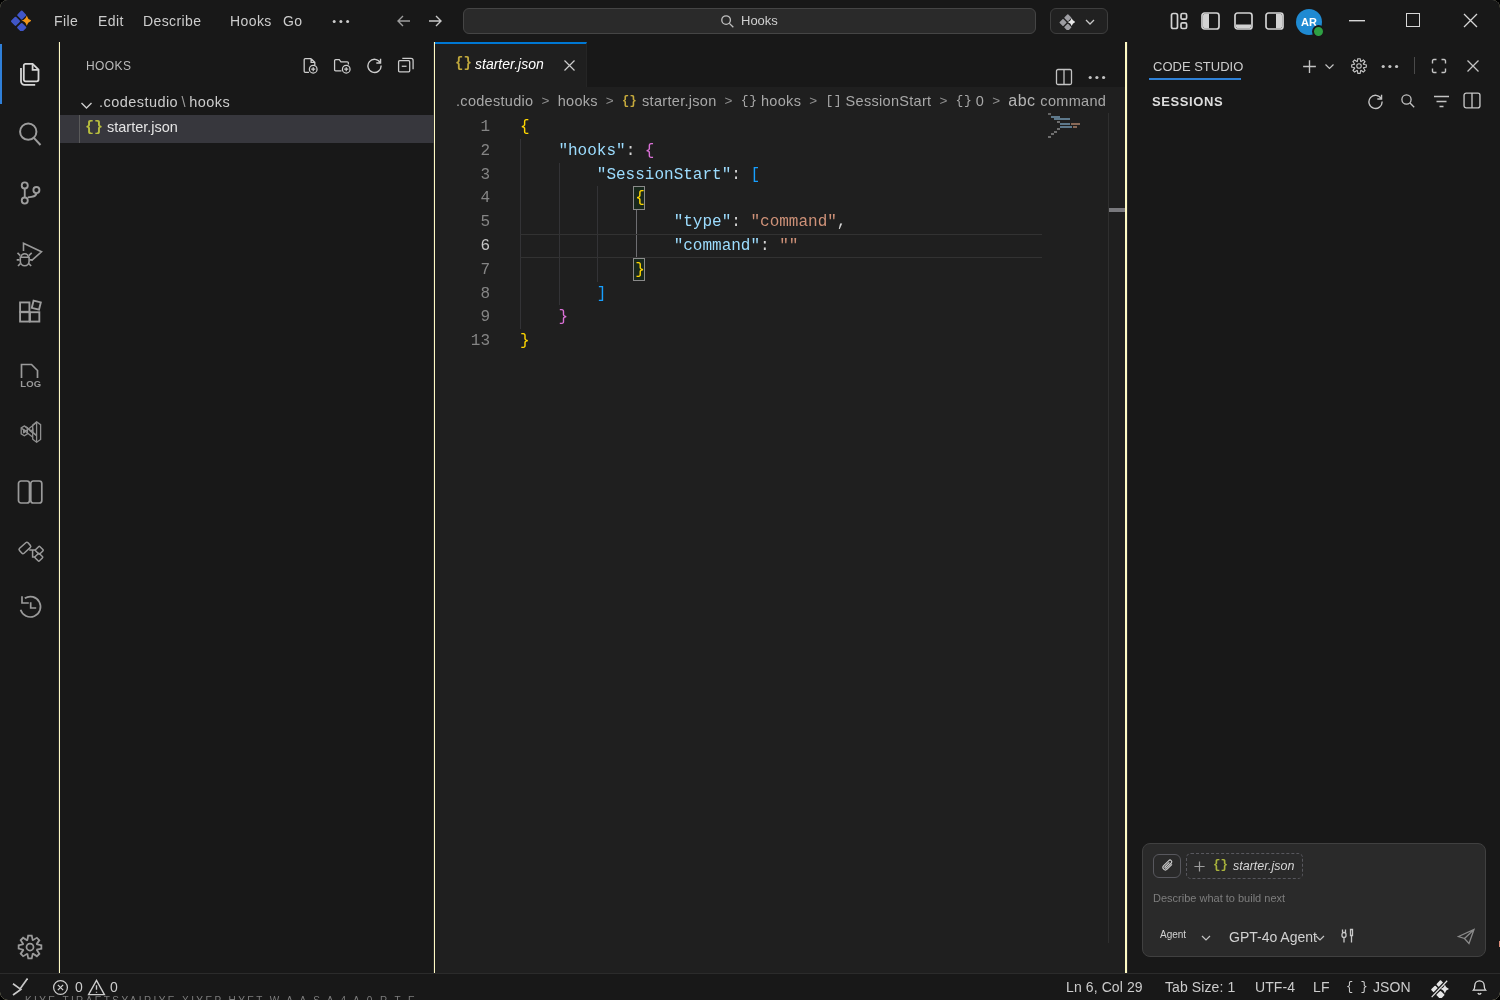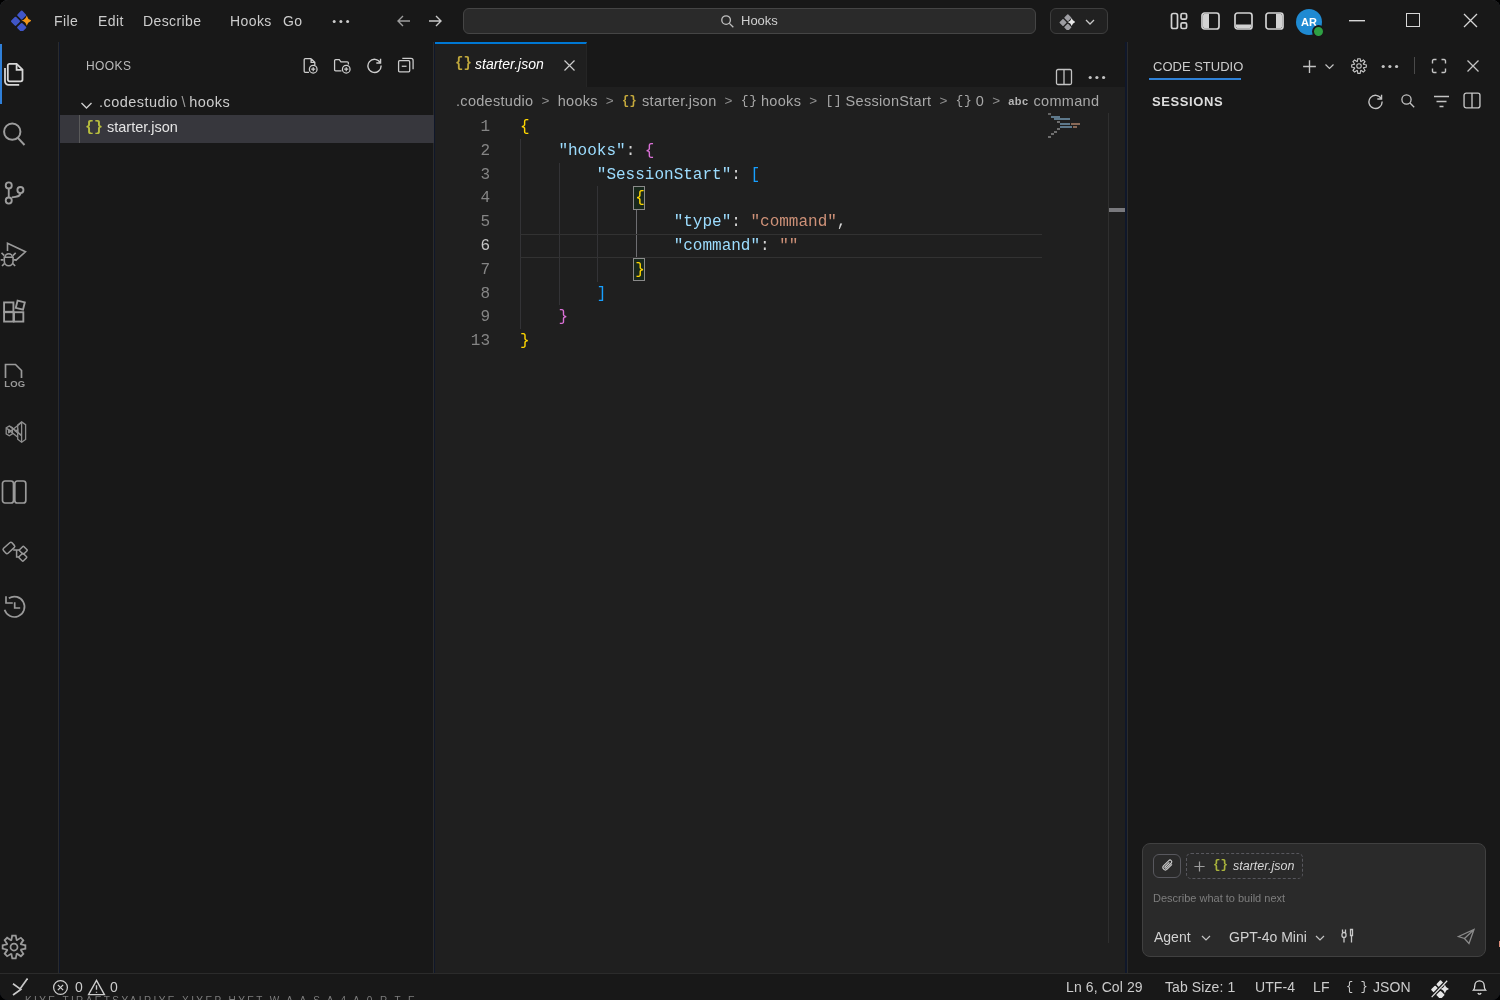--- a/index.html
+++ b/index.html
@@ -1,34 +1,34 @@
 <!DOCTYPE html>
 <html><head>
 <meta charset="utf-8">
 <style>
   * { margin:0; padding:0; box-sizing:border-box; }
   html,body { width:1500px; height:1000px; background:#000; overflow:hidden; }
   body { font-family:"Liberation Sans", sans-serif; }
   #win { position:absolute; left:0; top:0; width:1500px; height:1000px;
-         background:#0f172a; border-radius:8px; overflow:hidden;
+         background:#fef9c3; border-radius:8px; overflow:hidden;
          box-shadow: inset 0 1px 0 #3a3a3a; }
   .abs { position:absolute; }
   svg { display:block; }
   
   #titlebar { position:absolute; left:0; top:0; width:1500px; height:42px; background:#181818; }
   .menu { position:absolute; top:0; height:42px; line-height:42px; color:#cccccc; font-size:14px; letter-spacing:.4px; }
   #searchbox { position:absolute; left:463px; top:8px; width:573px; height:26px;
       background:#2a2a2a; border:1px solid #454545; border-radius:6px;
       color:#cfcfcf; font-size:13px; }
   #modelbtn { position:absolute; left:1050px; top:8px; width:58px; height:26px;
       background:#212121; border:1px solid #3e3e3e; border-radius:6px; }
   
   #activitybar { position:absolute; left:0; top:42px; width:59px; height:931px;
       background:#181818; border-right:1px solid #2b2b2b; }
-  .act { position:absolute; left:0; width:59px; height:60px; display:flex; align-items:center; justify-content:flex-start; }
+  .act { position:absolute; left:0; width:59px; height:60px; display:flex; align-items:center; justify-content:center; }
   
   #sidebar { position:absolute; left:60px; top:42px; width:374px; height:931px;
       background:#181818; border-right:1px solid #2b2b2b; }
   
   #editor { position:absolute; left:435px; top:42px; width:690px; height:931px; background:#1f1f1f; }
   #tabbar { position:absolute; left:0; top:0; width:690px; height:45px; background:#181818; }
   #tab1 { position:absolute; left:0; top:0; width:152px; height:45px; background:#1f1f1f;
       border-top:2px solid #0078d4; border-right:1px solid #252525; }
   #breadcrumbs { position:absolute; left:0; top:45px; width:690px; height:28px; background:#1f1f1f;
       color:#a8a8a8; font-size:14.5px; letter-spacing:.3px; }
@@ -290,21 +290,21 @@
         <span>hooks</span>
           <span class="bsep">&gt;</span>
         <span class="sym">[ ]</span>
           <span style="width:5px"></span>
         <span>SessionStart</span>
           <span class="bsep">&gt;</span>
         <span class="sym">{ }</span>
           <span style="width:5px"></span>
         <span>0</span>
           <span class="bsep">&gt;</span>
-        <span style="font-size:11px;font-weight:bold;color:#b5b5b5;letter-spacing:.4px">abc</span>
+        <span style="font-size:16px;font-weight:normal;color:#b5b5b5;letter-spacing:.4px">abc</span>
           <span style="width:5px"></span>
         <span>command</span>
       </div>
     </div>
     <div id="code">
 
       <div class="ig" style="left:85px;top:23.8px;height:190.4px"></div>
       <div class="ig" style="left:123.9px;top:47.6px;height:142.8px"></div>
       <div class="ig" style="left:162.3px;top:71.4px;height:95.2px"></div>
       <div class="ig" style="left:200.7px;top:95.2px;height:47.6px;background:#6e6e72"></div>
@@ -403,25 +403,25 @@
           </svg>
       </div>
       <div class="abs" style="left:43px;top:9px;width:117px;height:26px;border:1px dashed #58585e;border-radius:5px">
         <svg class="abs" style="left:6px;top:6px" width="13" height="13" viewBox="0 0 14 14" stroke="#9d9d9d" stroke-width="1.3" fill="none">
             <path d="M7 1.5v11M1.5 7h11"></path>
           </svg>
         <div class="abs" style="left:26px;top:4px;color:#a9b33c;font-size:12.5px;font-weight:bold;font-family:'Liberation Mono',monospace">{}</div>
         <div class="abs" style="left:46px;top:5px;color:#d6d6d6;font-size:12.5px;font-style:italic">starter.json</div>
       </div>
       <div class="abs" style="left:10px;top:48px;color:#7e7e7e;font-size:11px">Describe what to build next</div>
-      <div class="abs" style="left:11px;top:85px;color:#d2d2d2;font-size:14px">Agent</div>
+      <div class="abs" style="left:17px;top:85px;color:#d2d2d2;font-size:10px">Agent</div>
       <svg class="abs" style="left:58px;top:91px" width="10" height="7" viewBox="0 0 10 7" stroke="#c3c3c3" stroke-width="1.2" fill="none">
           <path d="M1 1l4 4 4-4"></path>
         </svg>
-      <div class="abs" style="left:86px;top:85px;color:#d2d2d2;font-size:14px">GPT-4o Mini</div>
+      <div class="abs" style="left:86px;top:85px;color:#d2d2d2;font-size:14px">GPT-4o Agent</div>
       <svg class="abs" style="left:172px;top:91px" width="10" height="7" viewBox="0 0 10 7" stroke="#c3c3c3" stroke-width="1.2" fill="none">
           <path d="M1 1l4 4 4-4"></path>
         </svg>
       <svg class="abs" style="left:195px;top:83px" width="18" height="18" viewBox="0 0 18 18" fill="none" stroke="#c8c8c8" stroke-width="1.3">
         <path d="M4.5 2.5v3M7.5 2.5v3M6 5.5v0a2 2 0 0 1 2 2v1a2 2 0 0 1-2 2h0a2 2 0 0 1-2-2v-1a2 2 0 0 1 2-2ZM6 10.5v5"></path>
         <path d="M12.5 2.5h2v6h-2zM13.5 8.5v7"></path>
       </svg>
       <svg class="abs" style="left:314px;top:84px" width="19" height="17" viewBox="0 0 19 17" fill="none" stroke="#8a8a8a" stroke-width="1.3">
           <path d="M1.5 8.5 17 1.5 12 15.5 7.5 10.5Z M17 1.5 7.5 10.5"></path>
         </svg>

